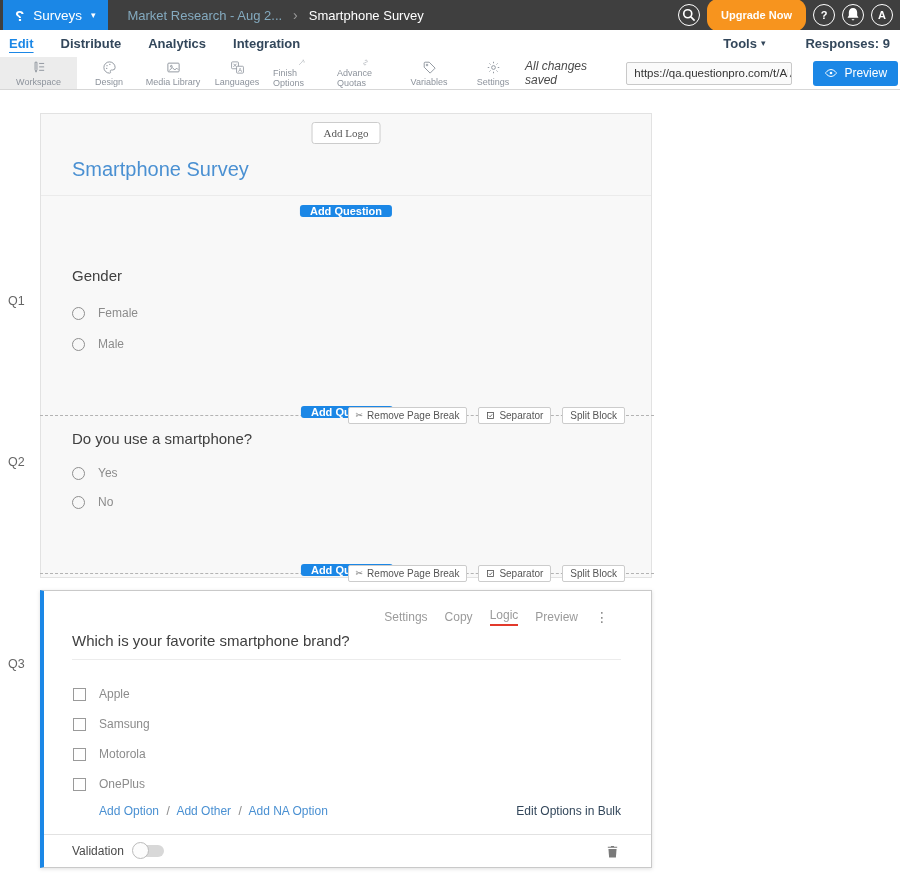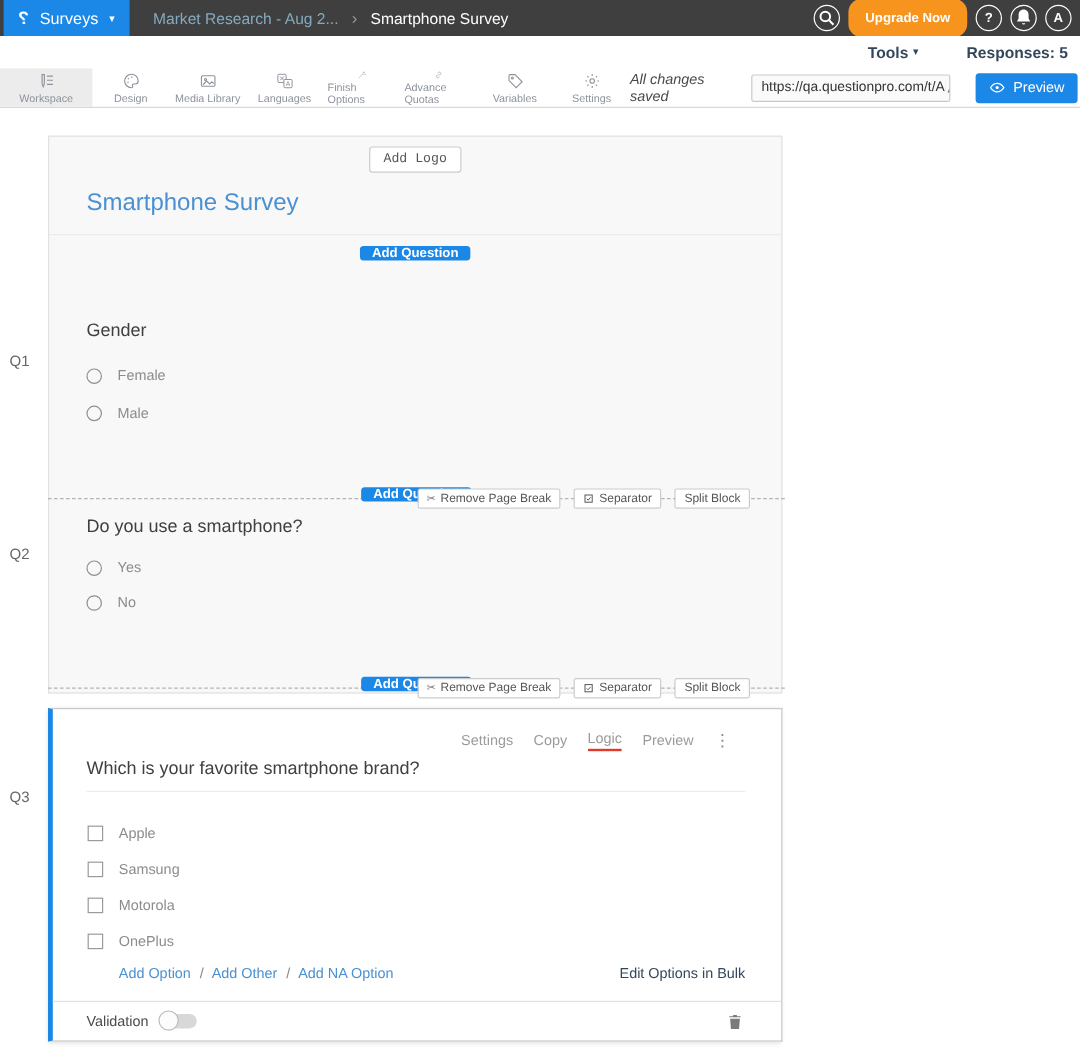--- a/index.html
+++ b/index.html
@@ -58,21 +58,21 @@
                  font-size:12px; display:flex; align-items:center; gap:6px; padding:0 11px; cursor:pointer;
                  font-family:inherit; }
   .preview-btn svg { width:14px; height:14px; }
 
   
   .canvas { position:absolute; left:40px; top:113px; width:612px; height:465px;
             background:#f8f8f8; border:1px solid #e2e2e2; }
   .sec-title { height:82px; border-bottom:1px solid #ebebeb; position:relative; }
   .add-logo { position:absolute; top:8px; left:50%; transform:translateX(-50%); background:#fff;
               border:1px solid #ccc; border-radius:3px; font-size:11px; color:#555; padding:4px 11px;
-              cursor:pointer; font-family:Liberation Mono, monospace; }
+              cursor:pointer; font-family:Liberation Serif, serif; }
   .survey-title { position:absolute; left:31px; top:44px; font-size:20px; color:#4a90d2; cursor:pointer; }
   .sec-q { position:relative; }
   .sec-q1 { height:220px; }
   .sec-q2 { height:161px; }
   .add-q { background:#1b87e6; color:#fff; border:none; border-radius:3px; font-size:11px;
            font-weight:bold; padding:0 10px; cursor:pointer; font-family:inherit; }
   .add-q-top { position:absolute; top:5px; left:50%; transform:translateX(-50%); }
   .q-text { position:absolute; left:31px; font-size:15px; color:#404040; cursor:pointer; }
   .sec-q1 .q-text { top:71px; }
   .sec-q2 .q-text { top:14px; }
@@ -153,26 +153,32 @@
       <svg viewBox="0 0 24 24" fill="#fff">
           <path d="M12 3.5c-3 0-5 2.3-5 5.2v3.8l-1.6 2.9h13.2L17 12.5V8.7c0-2.9-2-5.2-5-5.2z"></path>
           <path d="M10.2 17.2a1.9 1.9 0 0 0 3.6 0z"></path>
         </svg>
     </span>
     <span class="circle-btn">A</span>
   </div>
 </div>
 
 <div class="nav">
+  <div class="nav-tabs">
+    <span class="nav-tab active">Edit</span>
+    <span class="nav-tab">Distribute</span>
+    <span class="nav-tab">Analytics</span>
+    <span class="nav-tab">Integration</span>
+  </div>
   <div class="nav-right">
     <span class="item">
       <span>Tools</span>
       <span class="caret">▾</span>
     </span>
-    <span class="item">Responses: 5</span>
+    <span class="item">Responses: 9</span>
   </div>
 </div>
 
 <div class="toolbar">
   <div class="tb-item active">
     <svg viewBox="0 0 24 24" fill="none" stroke="currentColor" stroke-width="1.5">
         <path d="M6.5 3.5h3v12l-1.5 4-1.5-4z"></path>
         <path d="M13 5.5h8M13 11h8M13 16.5h8"></path>
       </svg>
     <span>Workspace</span>

